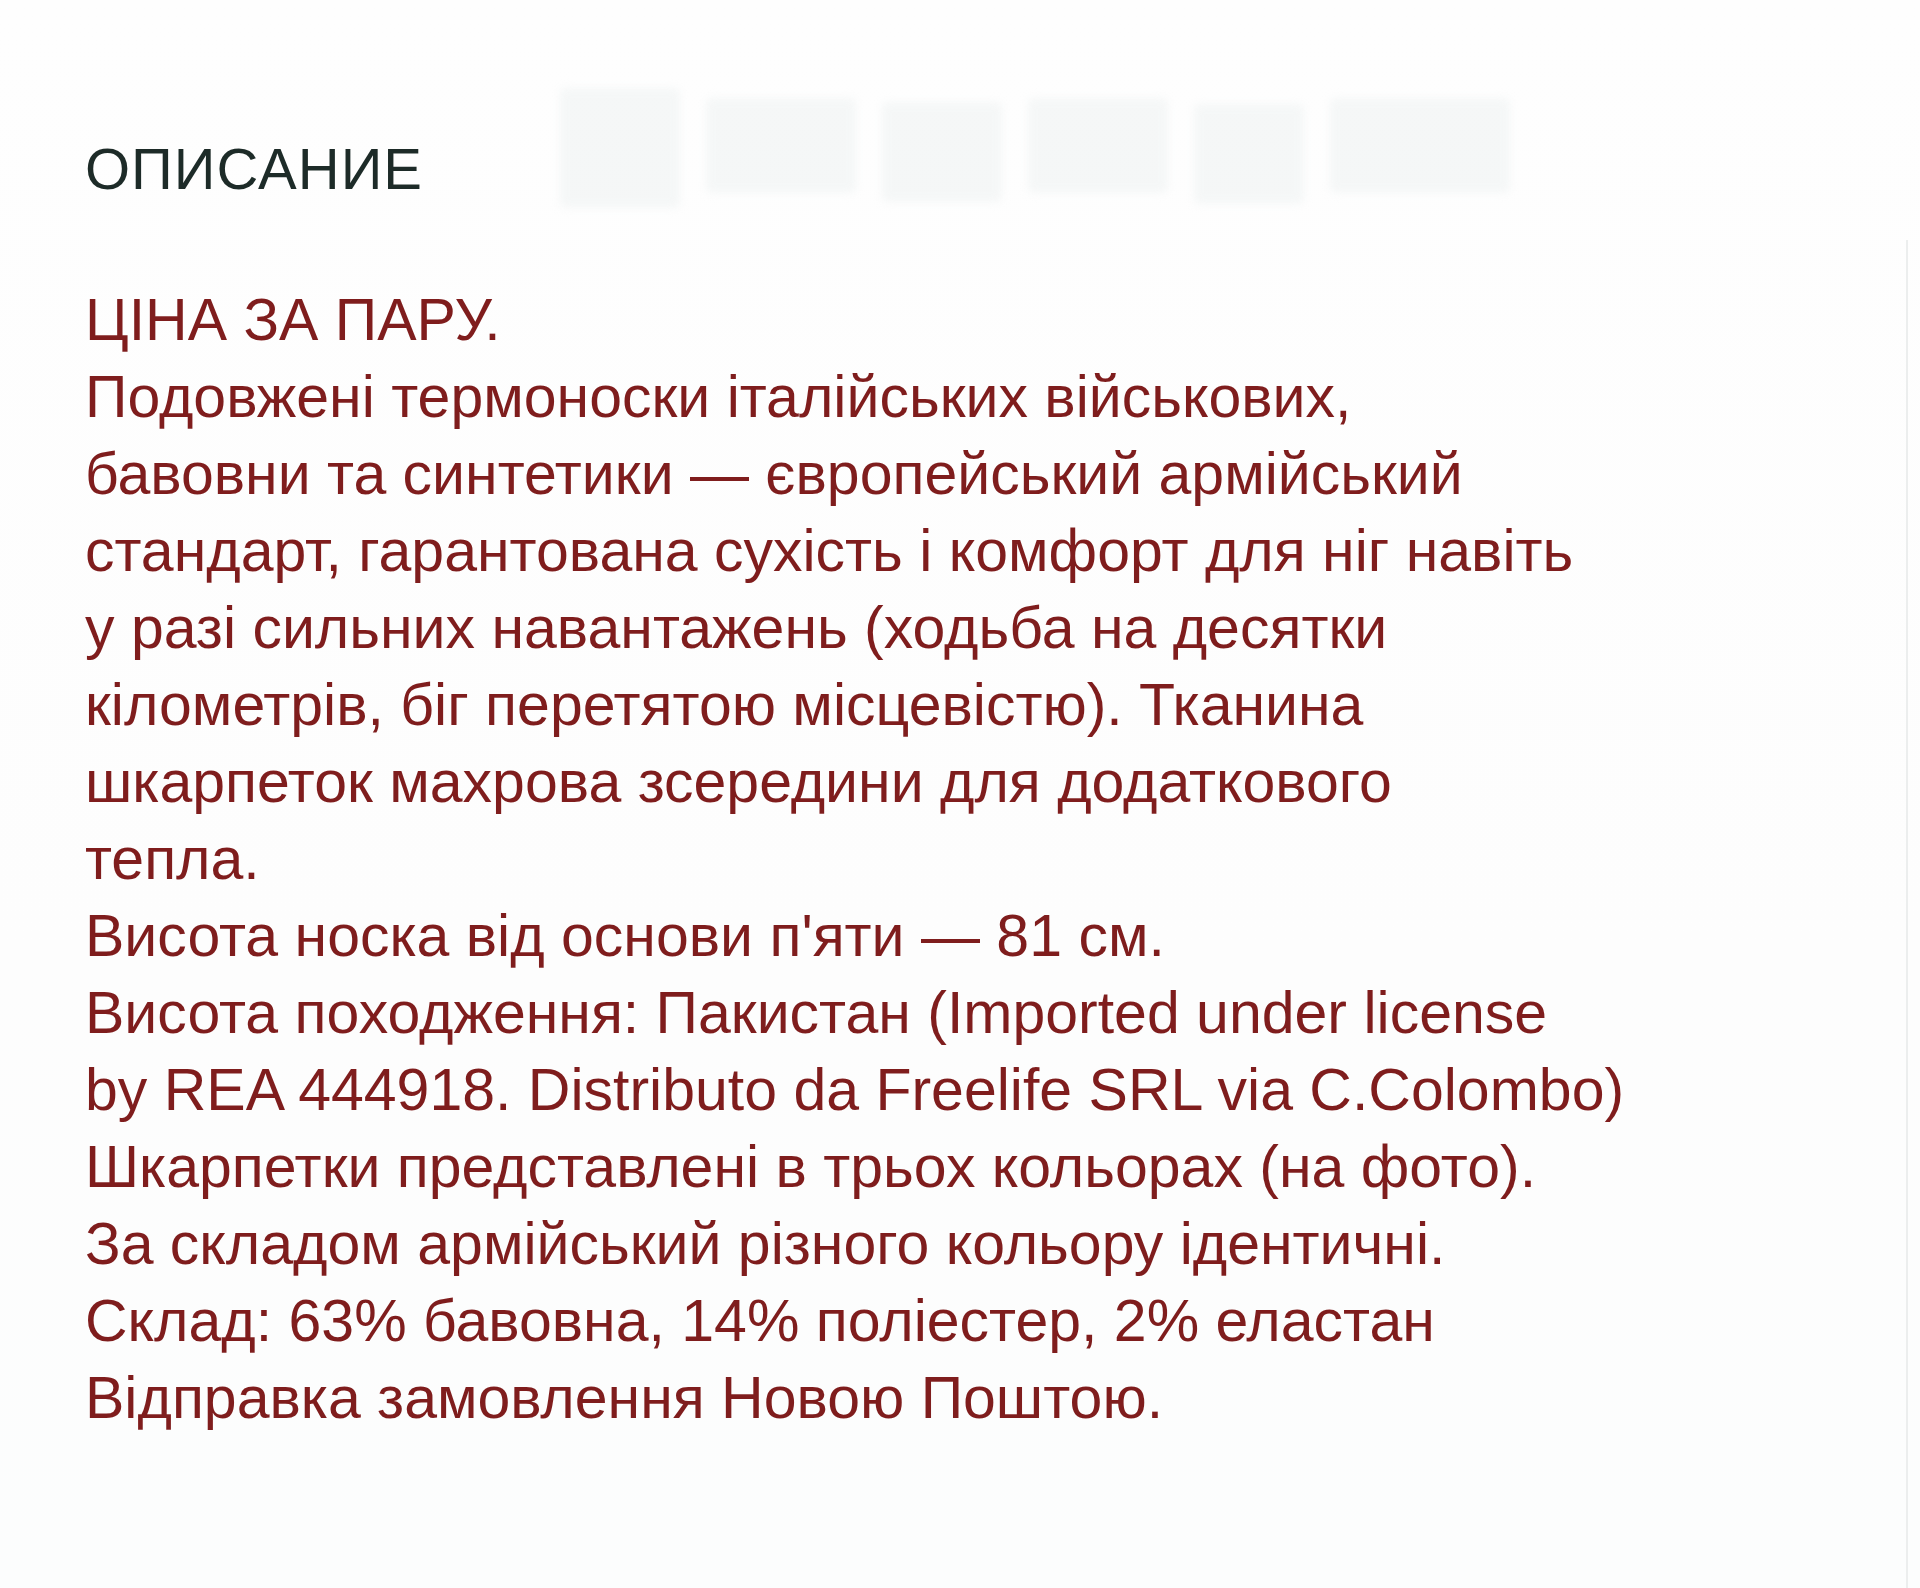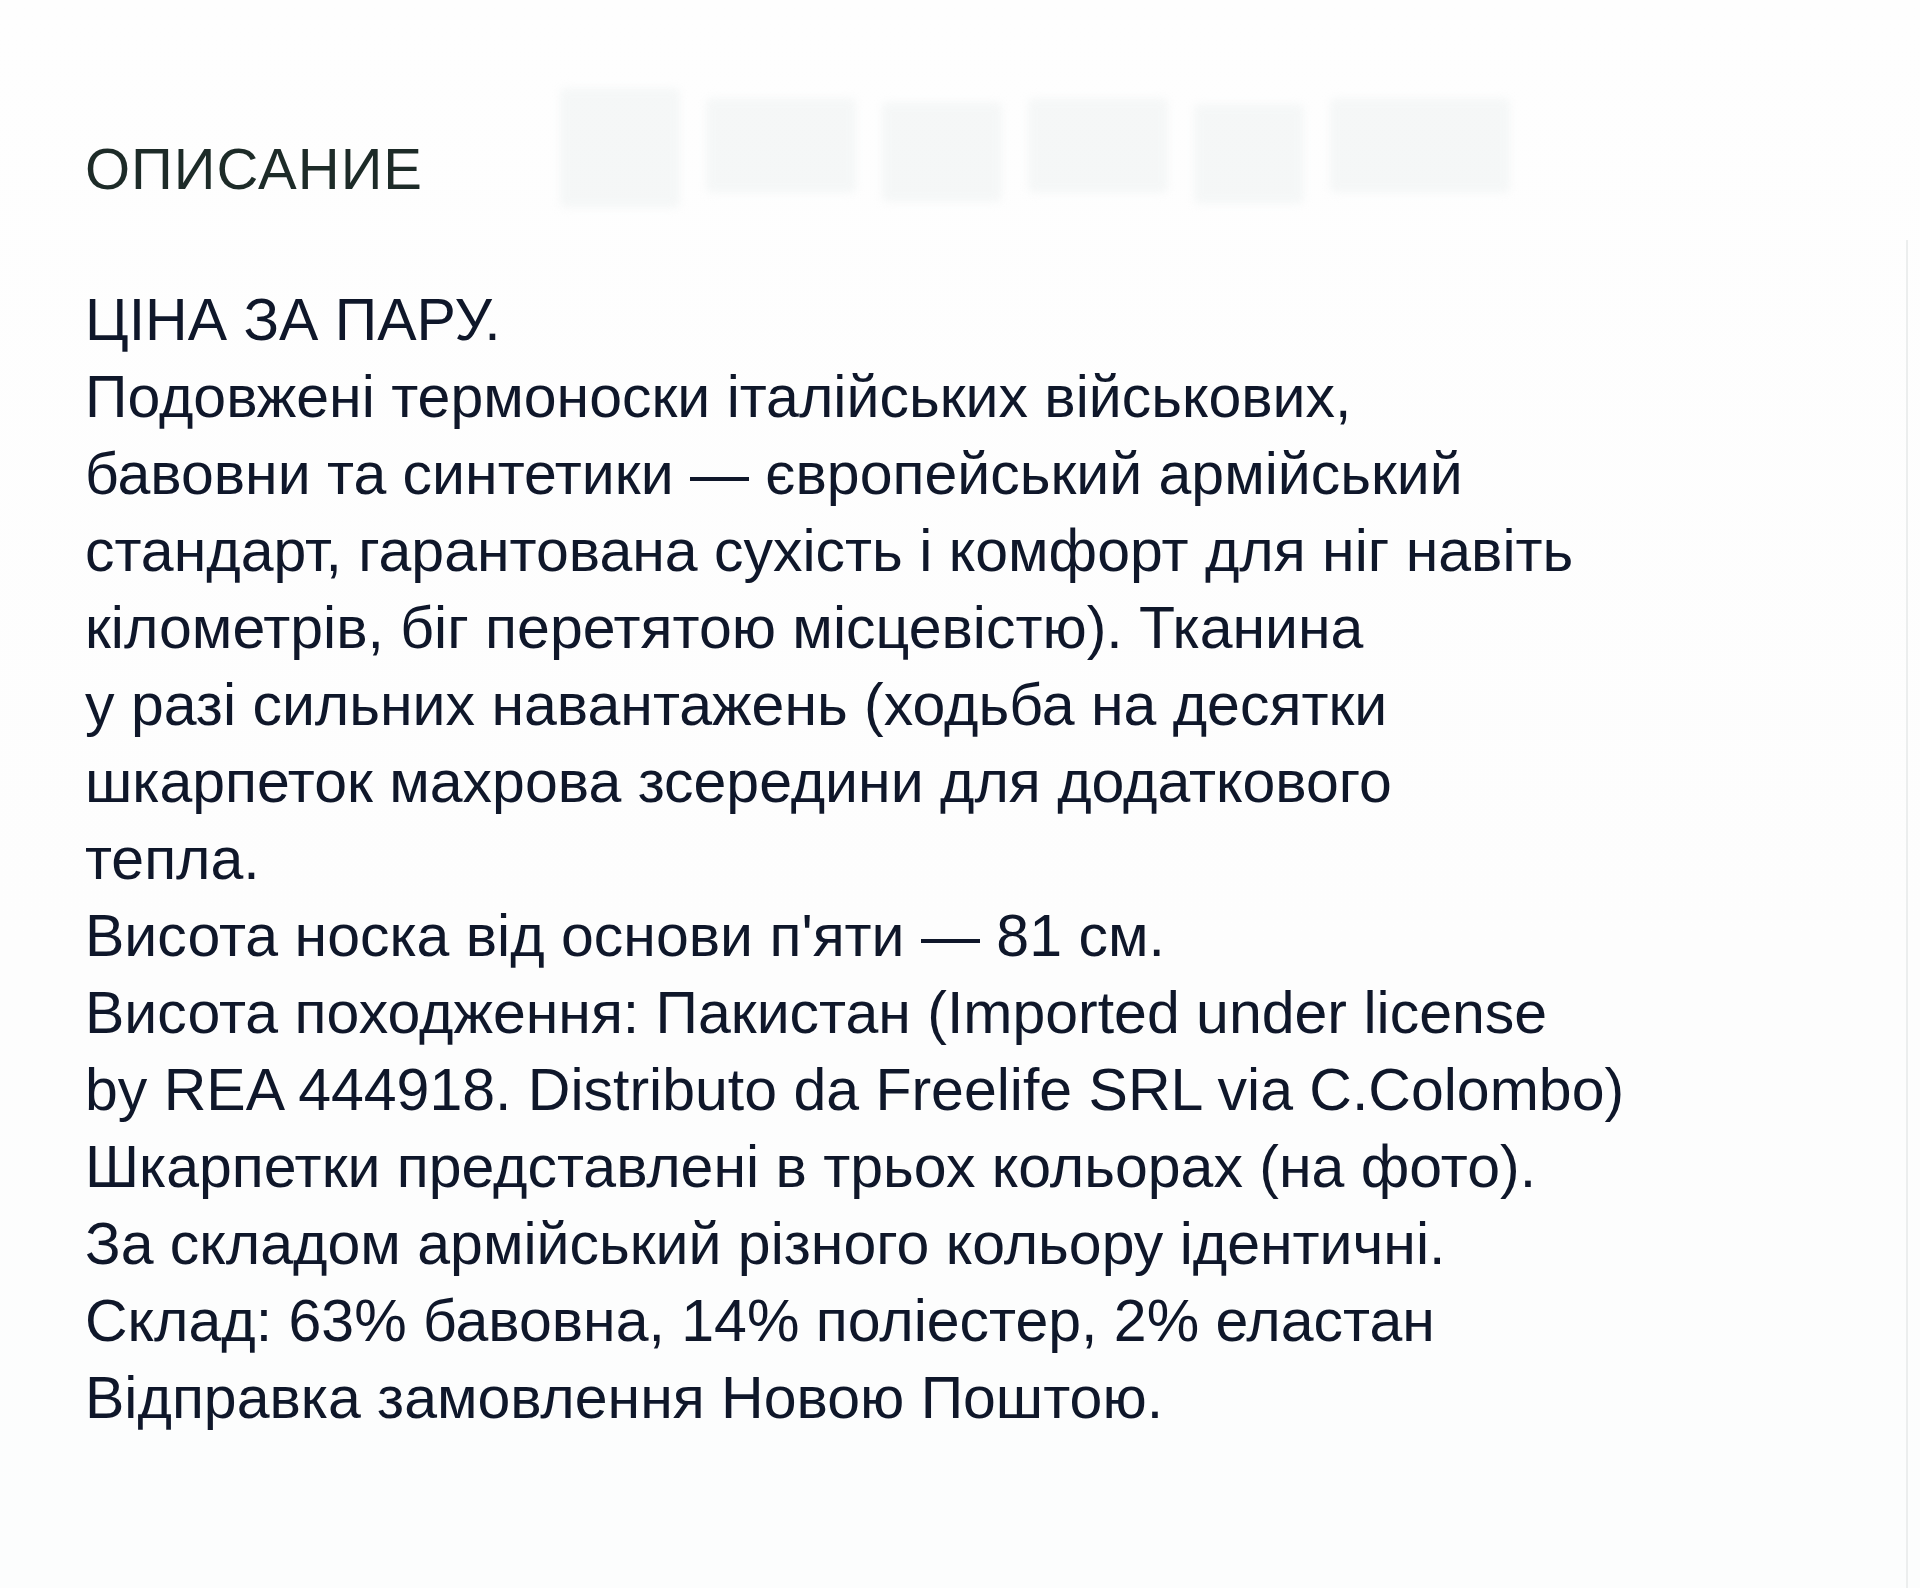--- a/index.html
+++ b/index.html
@@ -56,21 +56,21 @@
   .wm6 { width: 180px; height: 95px; margin-top: 10px; }
 
   .description-text {
     position: absolute;
     left: 85px;
     top: 282px;
     width: 1790px;
     font-size: 59px;
     line-height: 77px;
     font-weight: 400;
-    color: #0f172a;
+    color: #7f1d1d;
     letter-spacing: 0;
   }
   .description-text .line {
     white-space: nowrap;
   }
   
   .edge-line {
     position: absolute;
     right: 12px;
     top: 240px;
@@ -93,22 +93,22 @@
     <span class="wm6"></span>
 </div>
 
 <h1 class="section-title">ОПИСАНИЕ</h1>
 
 <div class="description-text">
   <div class="line">ЦІНА ЗА ПАРУ.</div>
   <div class="line">Подовжені термоноски італійських військових,</div>
   <div class="line">бавовни та синтетики — європейський армійський</div>
   <div class="line">стандарт, гарантована сухість і комфорт для ніг навіть</div>
+  <div class="line">у разі сильних навантажень (ходьба на десятки</div>
   <div class="line">кілометрів, біг перетятою місцевістю). Тканина</div>
-  <div class="line">у разі сильних навантажень (ходьба на десятки</div>
   <div class="line">шкарпеток махрова зсередини для додаткового</div>
   <div class="line">тепла.</div>
   <div class="line">Висота носка від основи п'яти — 81 см.</div>
   <div class="line">Висота походження: Пакистан (Imported under license</div>
   <div class="line">by REA 444918. Distributo da Freelife SRL via C.Colombo)</div>
   <div class="line">Шкарпетки представлені в трьох кольорах (на фото).</div>
   <div class="line">За складом армійський різного кольору ідентичні.</div>
   <div class="line">Склад: 63% бавовна, 14% поліестер, 2% еластан</div>
   <div class="line">Відправка замовлення Новою Поштою.</div>
 </div>

